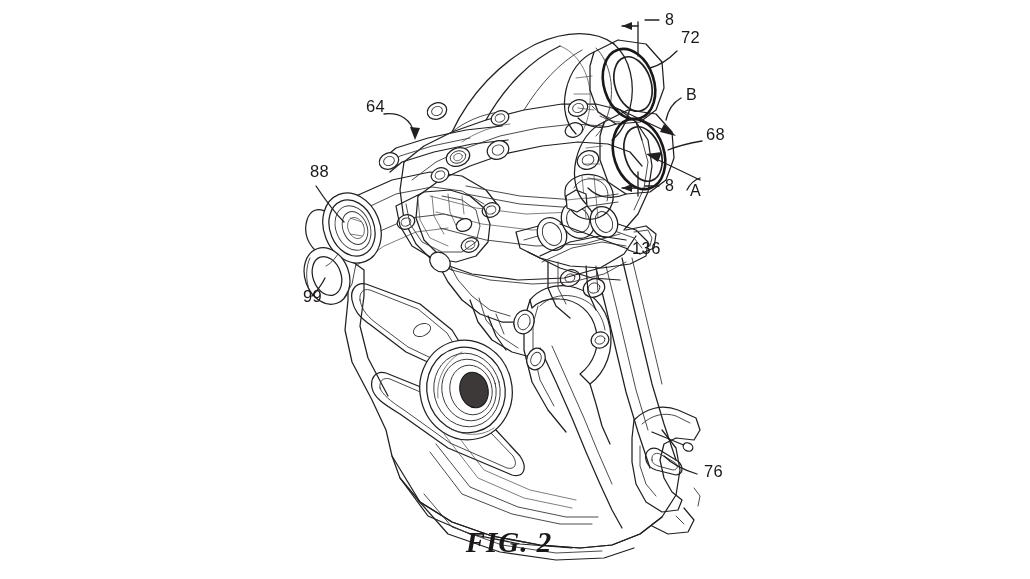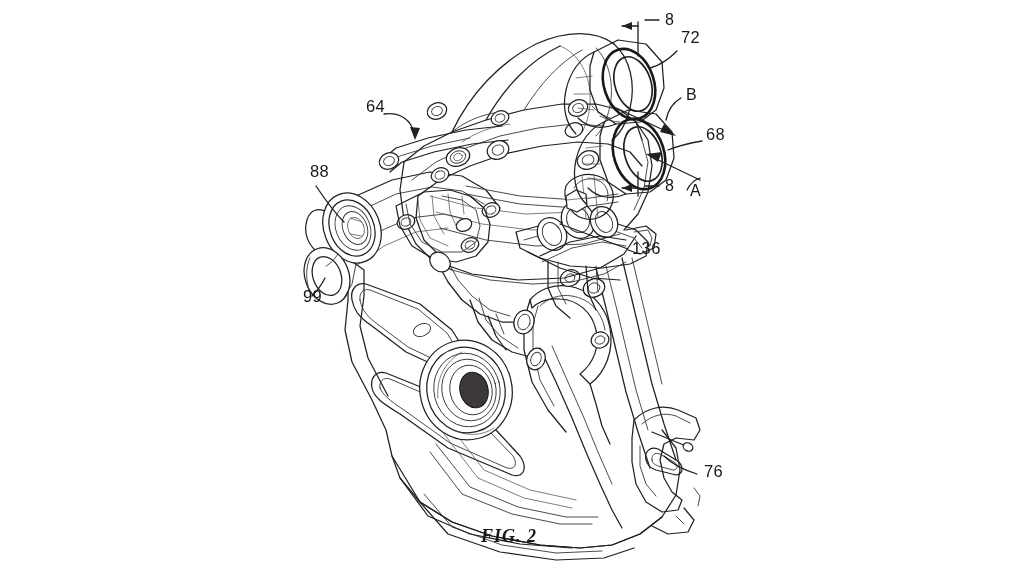--- a/index.html
+++ b/index.html
@@ -96,21 +96,21 @@
     fill: #1a1718;
   }
   .figcaption {
     position: absolute;
     left: 0;
     width: 1018px;
     text-align: center;
     font-family: "Liberation Serif", serif;
     font-style: italic;
     font-weight: bold;
-    font-size: 18px;
+    font-size: 29px;
     color: #1a1718;
     letter-spacing: 1px;
   }
 </style>
 </head>
 <body>
 
 <div id="page">
 
   <svg id="figure-svg" viewBox="0 0 1030 579">

